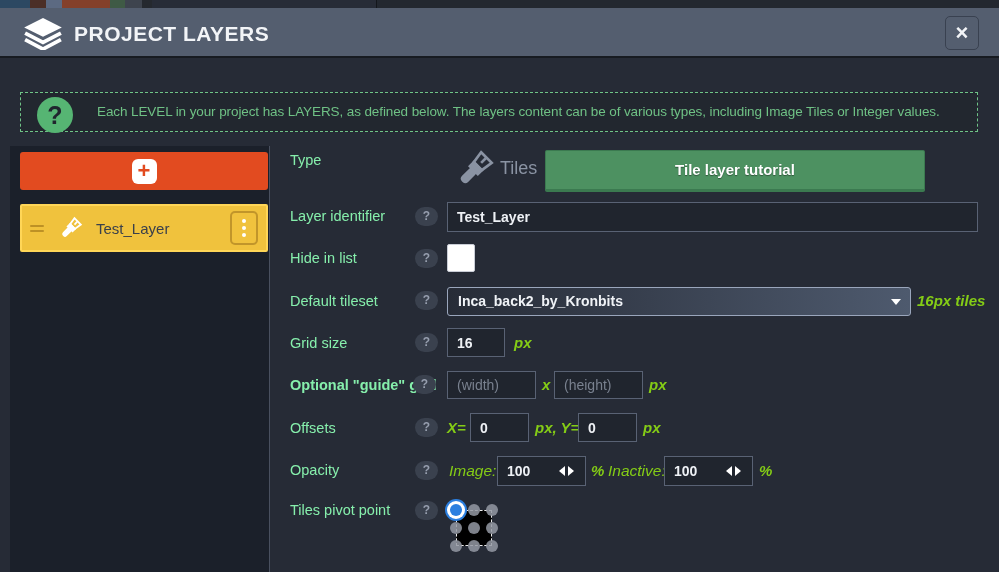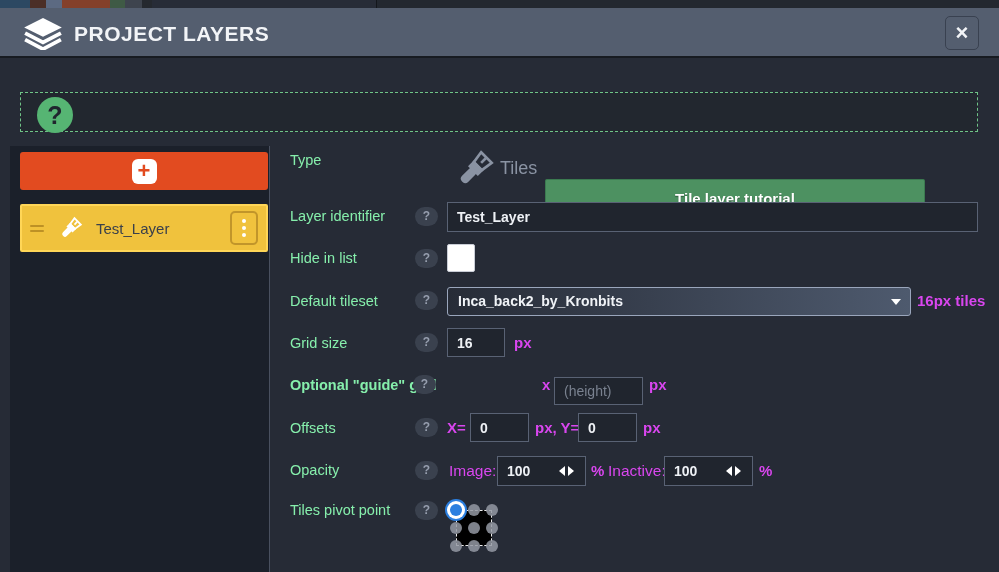--- a/index.html
+++ b/index.html
@@ -55,30 +55,30 @@
 
   
   .flabel { position:absolute; color:#86efac; font-size:14.5px; white-space:nowrap; }
   .help-badge { position:absolute; width:23px; height:19px; border-radius:10px;
                 background:#3a414e; color:#969eae; font-size:12px; font-weight:bold;
                 text-align:center; line-height:19px; cursor:pointer; }
   .tinput { position:absolute; background:#20252e; border:1px solid #596274;
             color:#eef1f5; font-family:"Liberation Sans", sans-serif;
             font-size:14px; font-weight:bold; padding:0 9px; outline:none; }
   .tinput::placeholder { color:#79818f; font-weight:normal; }
-  .unit { position:absolute; color:#d946ef; font-size:15px; font-weight:600; white-space:nowrap; }
+  .unit { position:absolute; color:#84cc16; font-size:15px; font-weight:600; white-space:nowrap;font-style:italic; }
 
   
   .tiles-brush { position:absolute; left:452px; top:147px; width:45px; height:45px; color:#8a93a3; }
   .tiles-label { position:absolute; left:500px; top:158px; color:#8a93a3; font-size:18px; }
   .tutorial-btn { position:absolute; left:545px; top:150px; width:380px; height:42px;
                   background:#4d9161; border:1px solid #3b7a50; border-bottom-width:3px;
                   border-radius:2px; color:#ffffff; font-size:15px; font-weight:bold;
                   text-align:center; line-height:38px; text-shadow:0 1px 1px rgba(0,0,0,.4);
-                  cursor:pointer;margin-top:29px; }
+                  cursor:pointer; }
 
   .checkbox { position:absolute; left:447px; top:244px; width:28px; height:28px;
               background:#ffffff; border:1px solid #c9cdd6; border-radius:2px; cursor:pointer; }
 
   .select { position:absolute; left:447px; top:287px; width:464px; height:29px;
             background:linear-gradient(to right,#272c37,#4e5a6e);
             border:1px solid #9aa6bc; border-radius:3px; color:#f0f3f7;
             font-size:14px; font-weight:bold; line-height:27px; padding-left:10px;
             cursor:pointer; }
   .select-chev { position:absolute; right:9px; top:11px; width:0; height:0;
@@ -123,20 +123,21 @@
       <polygon points="21,0 41,10 21,20 1,10" fill="currentColor"></polygon>
       <polyline points="2,16 21,26 40,16" fill="none" stroke="currentColor" stroke-width="4"></polyline>
       <polyline points="2,23 21,33 40,23" fill="none" stroke="currentColor" stroke-width="4"></polyline>
     </svg>
     <div class="header-title">PROJECT LAYERS</div>
     <div class="close-btn">×</div>
   </div>
 
   <div class="banner">
     <div class="banner-circle">?</div>
+    <div class="banner-text">Each LEVEL in your project has LAYERS, as defined below. The layers content can be of various types, including Image Tiles or Integer values.</div>
   </div>
 
   <div class="sidebar">
     <div class="add-btn">
       <div class="add-inner">+</div>
     </div>
     <div class="layer-item">
       <span class="drag-handle">
           <i></i>
           <i></i>
@@ -186,22 +187,23 @@
   </div>
   <div class="unit" style="left:917px; top:292px;">16px tiles</div>
 
   <div class="flabel" style="left:290px; top:335px;">Grid size</div>
   <div class="help-badge" style="left:415px; top:333px;">?</div>
   <input class="tinput" style="left: 447px; top: 328px; width: 58px; height: 29px;" value="16">
   <div class="unit" style="left:514px; top:334px;">px</div>
 
   <div class="flabel" style="left:290px; top:377px; font-weight:600;">Optional "guide" grid</div>
   <div class="help-badge" style="left:413px; top:375px;">?</div>
+  <input class="tinput" style="left: 447px; top: 371px; width: 89px; height: 28px;" placeholder="(width)">
   <div class="unit" style="left:542px; top:376px;">x</div>
-  <input class="tinput" style="left: 554px; top: 371px; width: 89px; height: 28px; margin-top: 6px;" placeholder="(height)">
+  <input class="tinput" style="left: 554px; top: 371px; width: 89px; height: 28px;" placeholder="(height)">
   <div class="unit" style="left:649px; top:376px;">px</div>
 
   <div class="flabel" style="left:290px; top:420px;">Offsets</div>
   <div class="help-badge" style="left:415px; top:418px;">?</div>
   <div class="unit" style="left:447px; top:419px;">X=</div>
   <input class="tinput" style="left: 470px; top: 413px; width: 59px; height: 29px;" value="0">
   <div class="unit" style="left:535px; top:419px;">px, Y=</div>
   <input class="tinput" style="left: 578px; top: 413px; width: 59px; height: 29px;" value="0">
   <div class="unit" style="left:643px; top:419px;">px</div>
 

